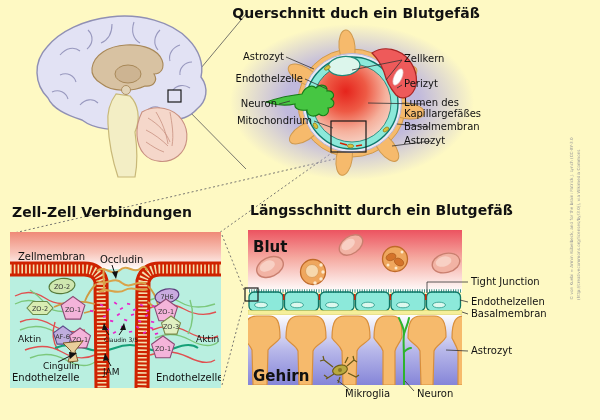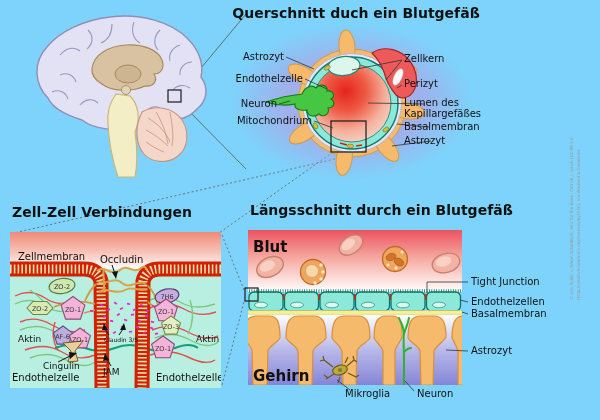--- a/index.html
+++ b/index.html
@@ -1,16 +1,16 @@
 <!DOCTYPE html>
 <html><head>
 <meta charset="utf-8">
 <style>
   html,body{margin:0;padding:0;background:#fff;}
-  .stage{position:relative;width:600px;height:420px;background:#7dd3fc;overflow:hidden;
+  .stage{position:relative;width:600px;height:420px;background:#fef9c3;overflow:hidden;
          font-family:"DejaVu Sans","Liberation Sans",sans-serif;}
   svg text{font-family:"DejaVu Sans","Liberation Sans",sans-serif;fill:#111;}
   .title{font-size:14px;font-weight:bold;}
   .big{font-size:15px;font-weight:bold;}
   .lbl{font-size:10px;}
   .sm{font-size:9px;}
   .tiny{font-size:6px;}
   .prot{font-size:6.5px;text-anchor:middle;fill:#333;}
   .attr{font-size:4.2px;fill:#999;}
   .ptr{stroke:#333;stroke-width:0.8;fill:none;}

